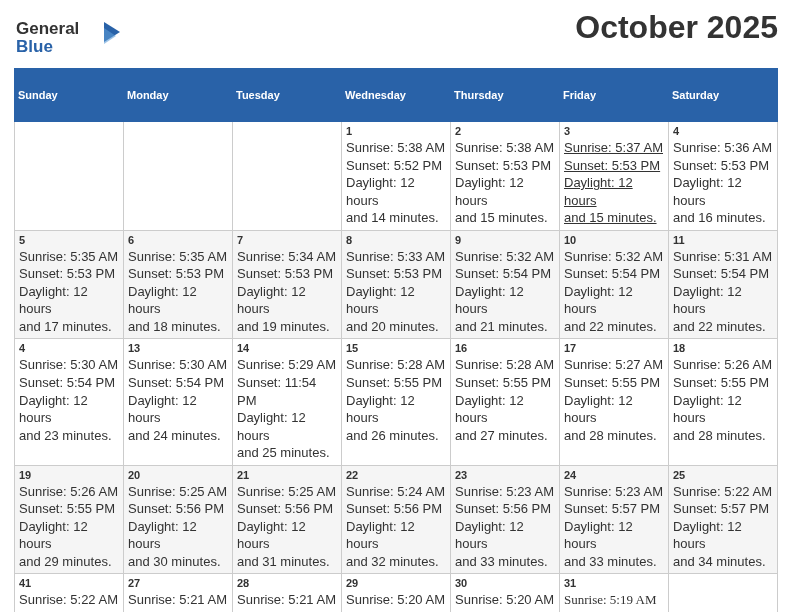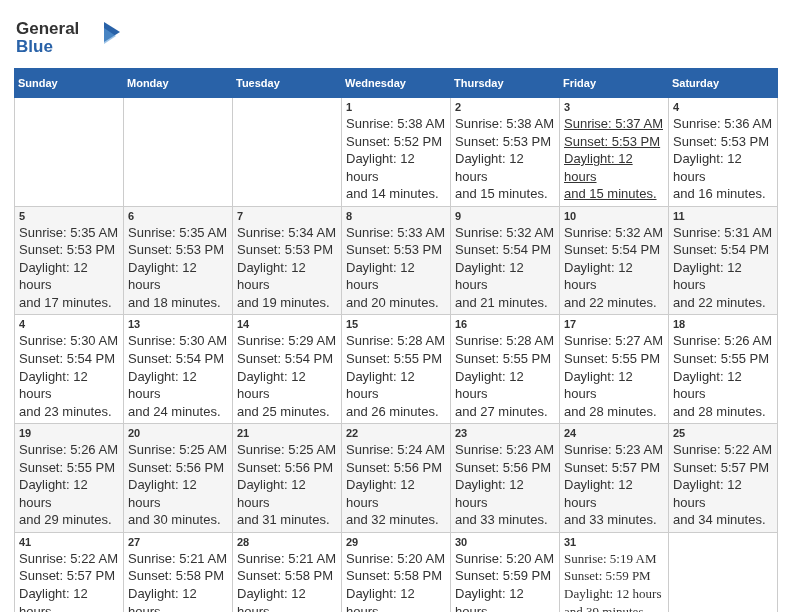--- a/index.html
+++ b/index.html
@@ -46,21 +46,21 @@
       border: 1px solid #ccc;
       border-collapse: collapse;
       width: 100%;
       table-layout: fixed;
     }
     .calendar th {
       background: #2962a8;
       color: #fff;
       font-size: 11px;
       font-weight: bold;
-      padding: 8px 3px;
+      padding: 20px 3px;
       text-align: left;
       border: 1px solid #2962a8;
     }
     .calendar td {
       border: 1px solid #ccc;
       vertical-align: top;
       padding: 3px 4px;
       font-size: 9.5px;
       color: #333;
       height: 80px;
@@ -95,20 +95,21 @@
       <div>
         <svg width="110" height="44" viewBox="0 0 110 44">
           <text x="2" y="20" font-family="Arial" font-size="17" font-weight="bold" fill="#333">General</text>
           <text x="2" y="38" font-family="Arial" font-size="17" font-weight="bold" fill="#2962a8">Blue</text>
           <polygon points="90,8 106,18 90,28" fill="#2962a8"></polygon>
           <polygon points="90,14 102,22 90,30" fill="#5b9bd5" opacity="0.6"></polygon>
         </svg>
       </div>
     </div>
     <div class="title-block">
+      <div class="month-title">October 2025</div>
     </div>
   </div>
 
   <table class="calendar">
     <thead>
       <tr>
       <th>Sunday</th>
           <th>Monday</th>
           <th>Tuesday</th>
           <th>Wednesday</th>
@@ -213,21 +214,21 @@
           <td>
             <span class="day-num">13</span>
             <div class="cell-text" style="white-space: pre-line;">Sunrise: 5:30 AM
 Sunset: 5:54 PM
 Daylight: 12 hours
 and 24 minutes.</div>
           </td>
           <td>
             <span class="day-num">14</span>
             <div class="cell-text" style="white-space: pre-line;">Sunrise: 5:29 AM
-Sunset: 5:54 PM
+Sunset: 11:54 PM
 Daylight: 12 hours
 and 25 minutes.</div>
           </td>
           <td>
             <span class="day-num">15</span>
             <div class="cell-text" style="white-space: pre-line;">Sunrise: 5:28 AM
 Sunset: 5:55 PM
 Daylight: 12 hours
 and 26 minutes.</div>
           </td>

